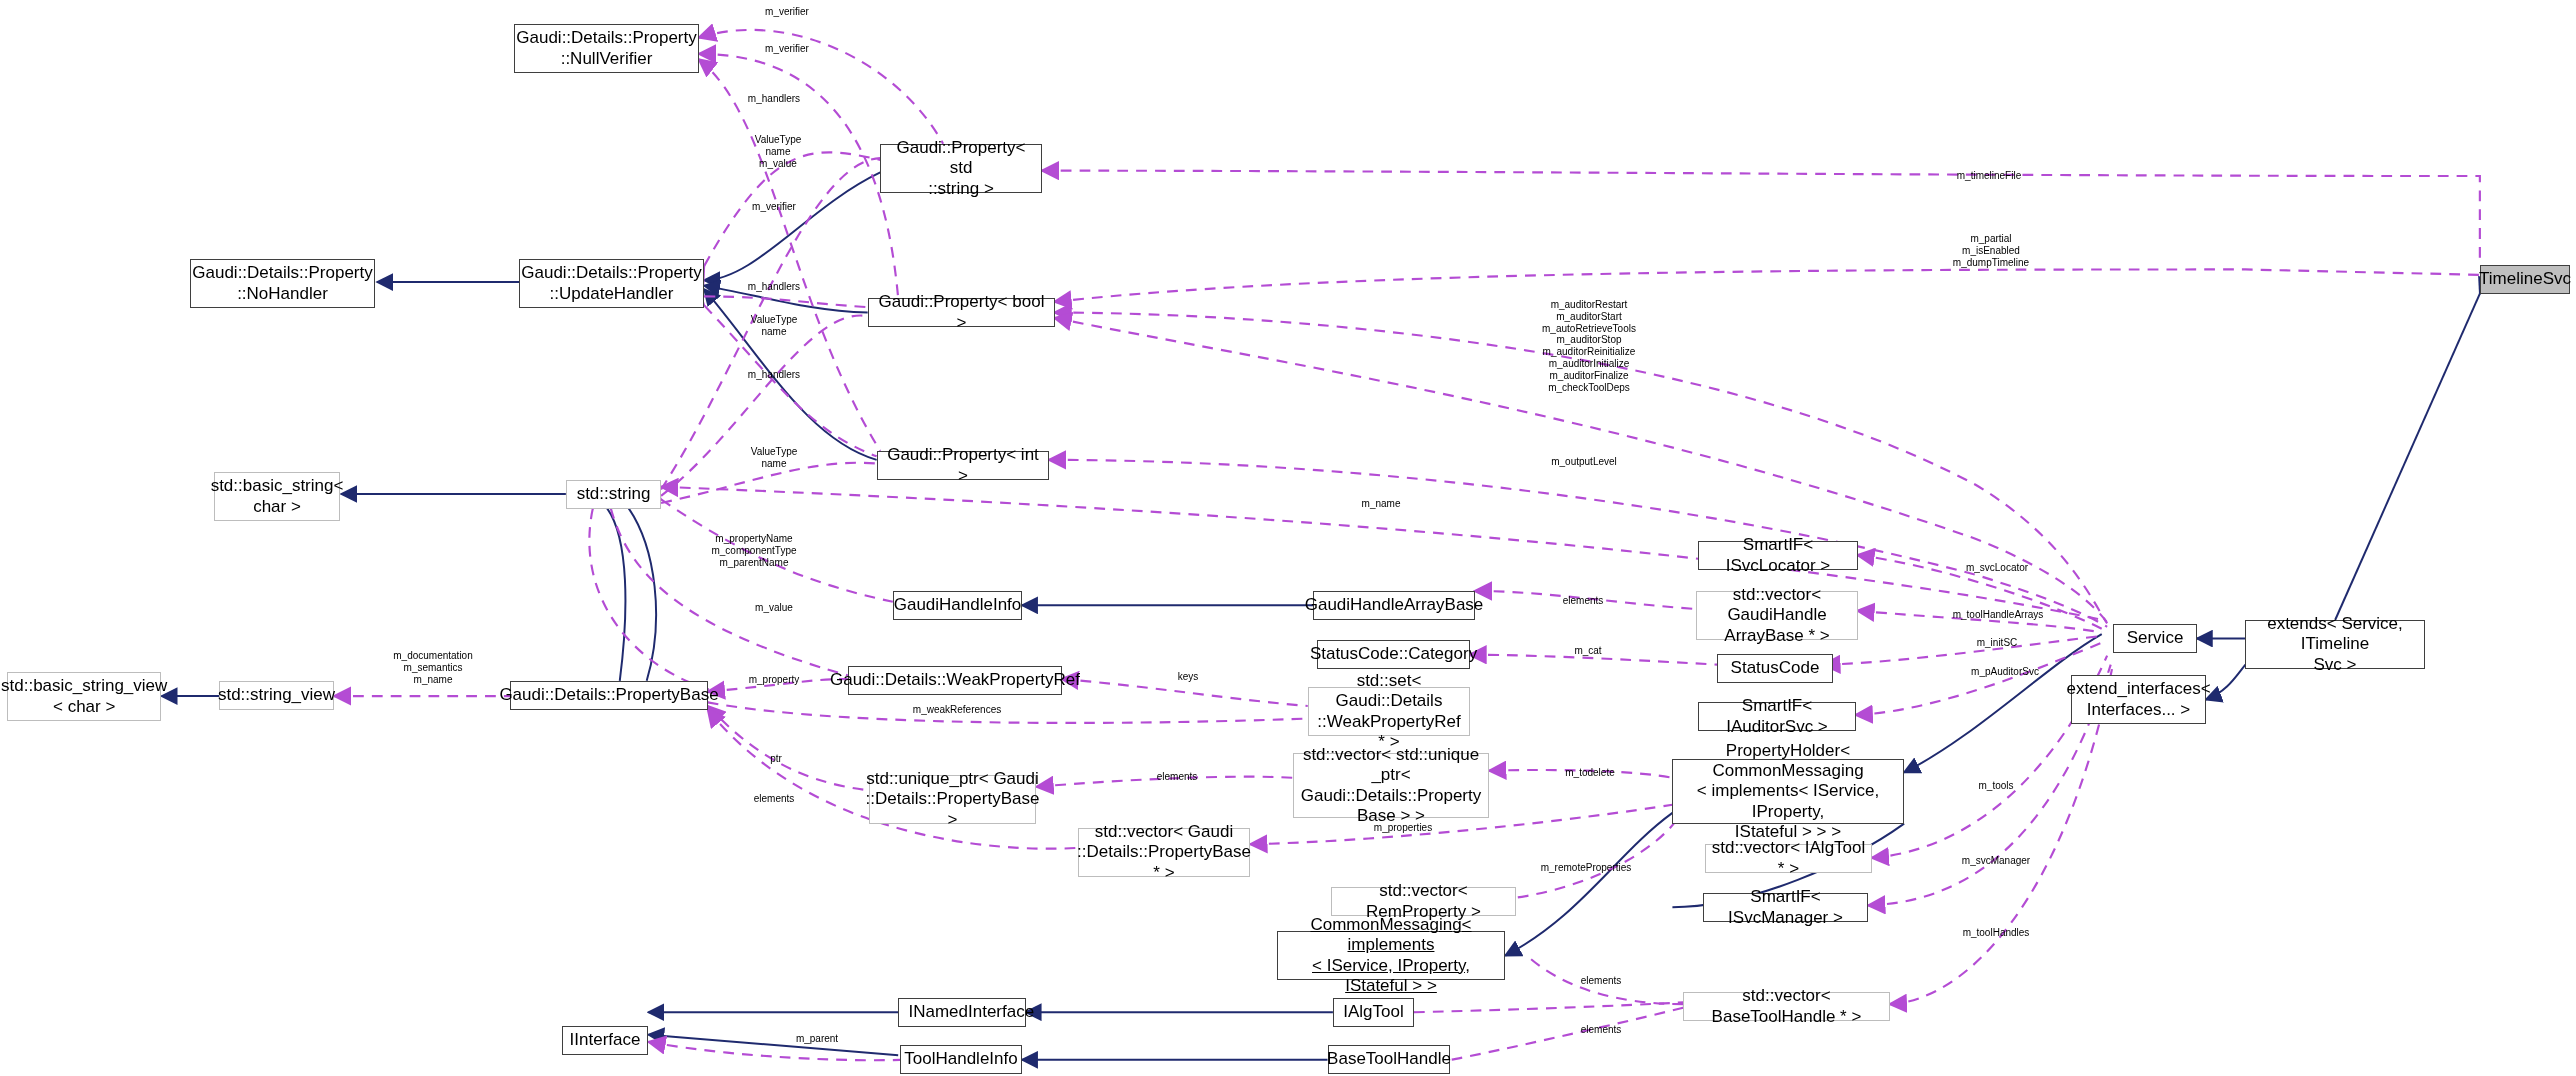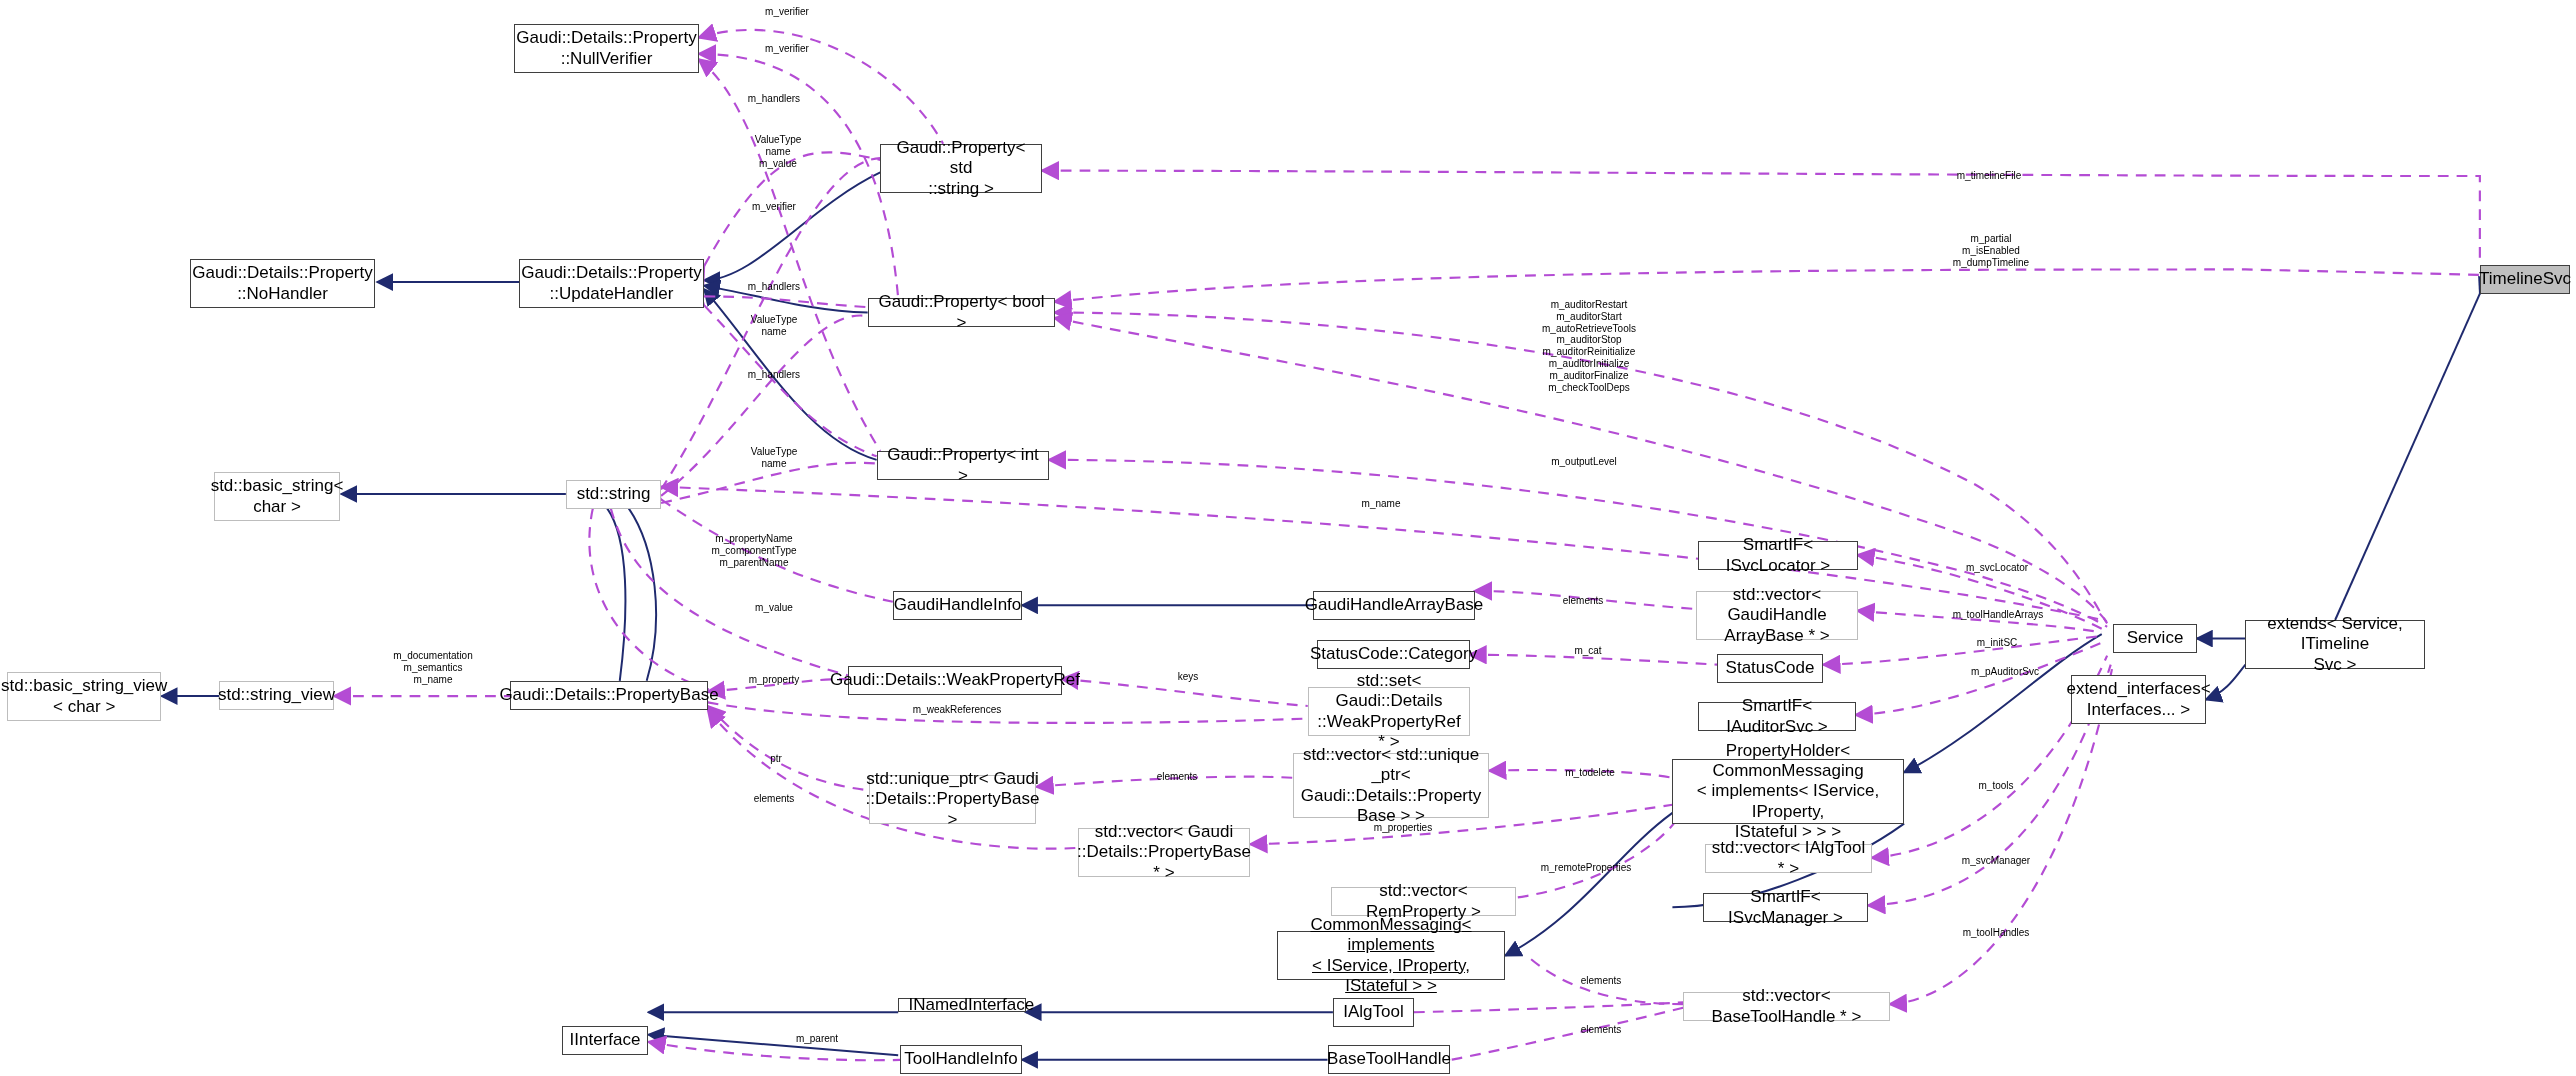--- a/index.html
+++ b/index.html
@@ -165,21 +165,21 @@
       <div class="node solid" style="left: 877px; top: 451px; width: 172px; height: 29px;">Gaudi::Property&lt; int &gt;</div>
       <div class="node light" style="left: 214px; top: 472px; width: 126px; height: 49px;">std::basic_string&lt;
 char &gt;</div>
       <div class="node light" style="left: 566px; top: 480px; width: 95px; height: 29px;">std::string</div>
       <div class="node solid" style="left: 893px; top: 591px; width: 129px; height: 29px;">GaudiHandleInfo</div>
       <div class="node solid" style="left: 1313px; top: 591px; width: 162px; height: 29px;">GaudiHandleArrayBase</div>
       <div class="node solid" style="left: 1698px; top: 541px; width: 160px; height: 29px;">SmartIF&lt; ISvcLocator &gt;</div>
       <div class="node light" style="left: 1696px; top: 591px; width: 162px; height: 49px;">std::vector&lt; GaudiHandle
 ArrayBase * &gt;</div>
       <div class="node solid" style="left: 1317px; top: 640px; width: 153px; height: 29px;">StatusCode::Category</div>
-      <div class="node solid" style="left: 1717px; top: 654px; width: 106px; height: 29px;">StatusCode</div>
+      <div class="node solid" style="left: 1717px; top: 654px; width: 116px; height: 29px;">StatusCode</div>
       <div class="node solid" style="left: 1698px; top: 702px; width: 158px; height: 29px;">SmartIF&lt; IAuditorSvc &gt;</div>
       <div class="node light" style="left: 7.2px; top: 672px; width: 154px; height: 49px;">std::basic_string_view
 &lt; char &gt;</div>
       <div class="node light" style="left: 219px; top: 681px; width: 115px; height: 29px;">std::string_view</div>
       <div class="node solid" style="left: 510px; top: 681px; width: 198px; height: 29px;">Gaudi::Details::PropertyBase</div>
       <div class="node solid" style="left: 848px; top: 666px; width: 214px; height: 29px;">Gaudi::Details::WeakPropertyRef</div>
       <div class="node light" style="left: 1308px; top: 687px; width: 162px; height: 49px;">std::set&lt; Gaudi::Details
 ::WeakPropertyRef * &gt;</div>
       <div class="node light" style="left: 869px; top: 775px; width: 167px; height: 49px;">std::unique_ptr&lt; Gaudi
 ::Details::PropertyBase &gt;</div>
@@ -189,21 +189,21 @@
       <div class="node solid" style="left: 1672px; top: 759px; width: 232px; height: 65px;">PropertyHolder&lt; CommonMessaging
 &lt; implements&lt; IService, IProperty,
 IStateful &gt; &gt; &gt;</div>
       <div class="node light" style="left: 1078px; top: 828px; width: 172px; height: 49px;">std::vector&lt; Gaudi
 ::Details::PropertyBase * &gt;</div>
       <div class="node light" style="left: 1705px; top: 844px; width: 167px; height: 29px;">std::vector&lt; IAlgTool * &gt;</div>
       <div class="node light" style="left: 1295px; top: 887px; width: 185px; height: 29px; margin-left: 36px;">std::vector&lt; RemProperty &gt;</div>
       <div class="node solid" style="left: 1703px; top: 893px; width: 165px; height: 29px;">SmartIF&lt; ISvcManager &gt;</div>
       <div class="node solid" style="left: 1277px; top: 931px; width: 228px; height: 49px; text-decoration: underline;">CommonMessaging&lt; implements
 &lt; IService, IProperty, IStateful &gt; &gt;</div>
-      <div class="node solid" style="left: 898px; top: 998px; width: 128px; height: 14px; padding-left: 24px;">INamedInterface</div>
+      <div class="node solid" style="left: 898px; top: 998px; width: 128px; height: 29px; padding-left: 24px;">INamedInterface</div>
       <div class="node solid" style="left: 1333px; top: 998px; width: 81px; height: 29px;">IAlgTool</div>
       <div class="node solid" style="left: 562px; top: 1026px; width: 86px; height: 29px;">IInterface</div>
       <div class="node solid" style="left: 900px; top: 1045px; width: 122px; height: 29px;">ToolHandleInfo</div>
       <div class="node solid" style="left: 1328px; top: 1045px; width: 122px; height: 29px;">BaseToolHandle</div>
       <div class="node light" style="left: 1683px; top: 992px; width: 207px; height: 29px;">std::vector&lt; BaseToolHandle * &gt;</div>
       <div class="node solid" style="left: 2113px; top: 624px; width: 84px; height: 29px;">Service</div>
       <div class="node solid" style="left: 2071px; top: 675px; width: 135px; height: 49px;">extend_interfaces&lt;
 Interfaces... &gt;</div>
       <div class="node solid" style="left: 2245px; top: 620px; width: 180px; height: 49px;">extends&lt; Service, ITimeline
 Svc &gt;</div>

